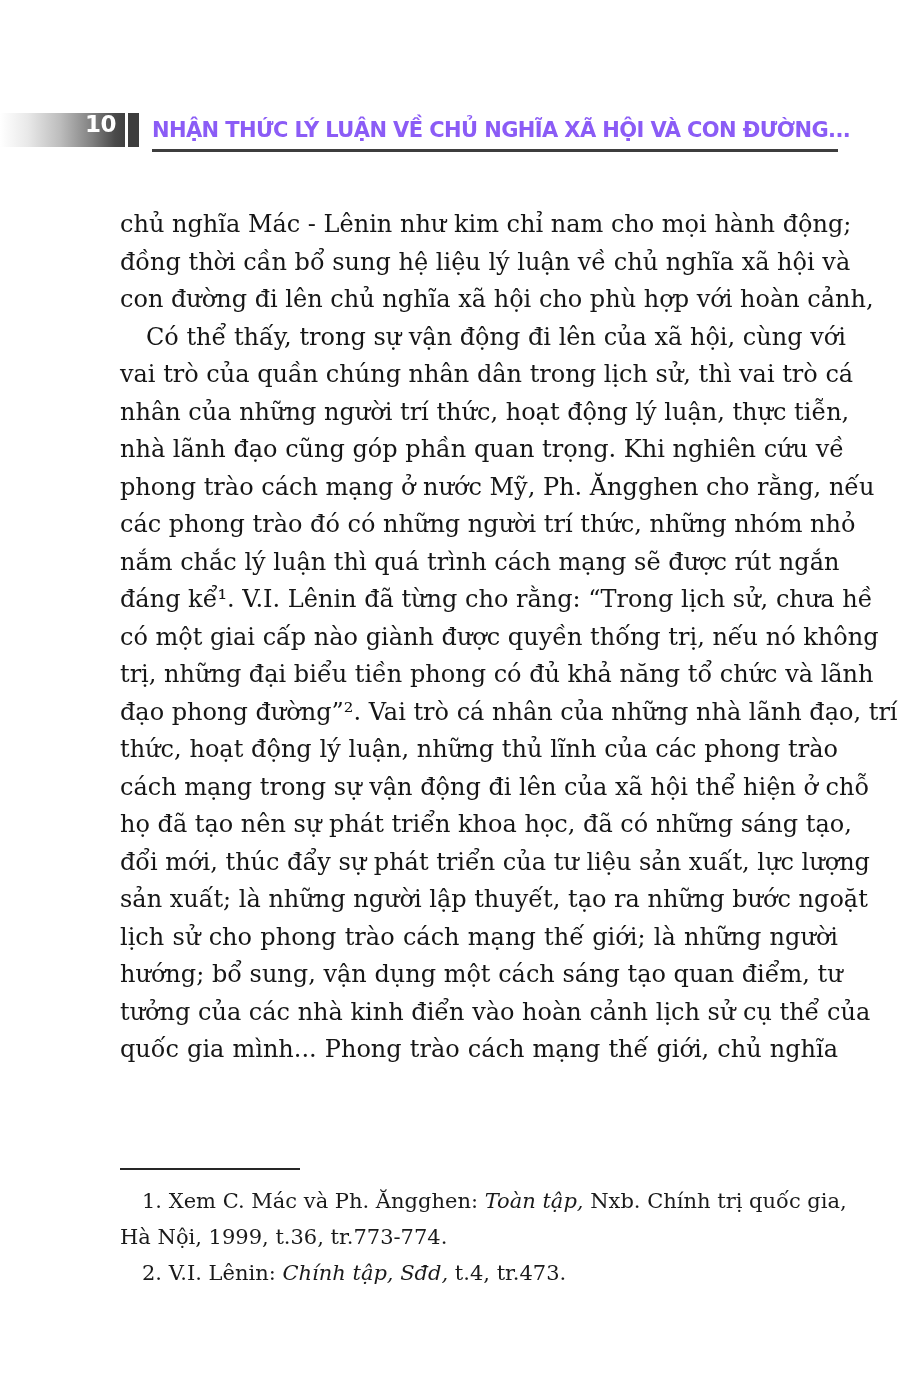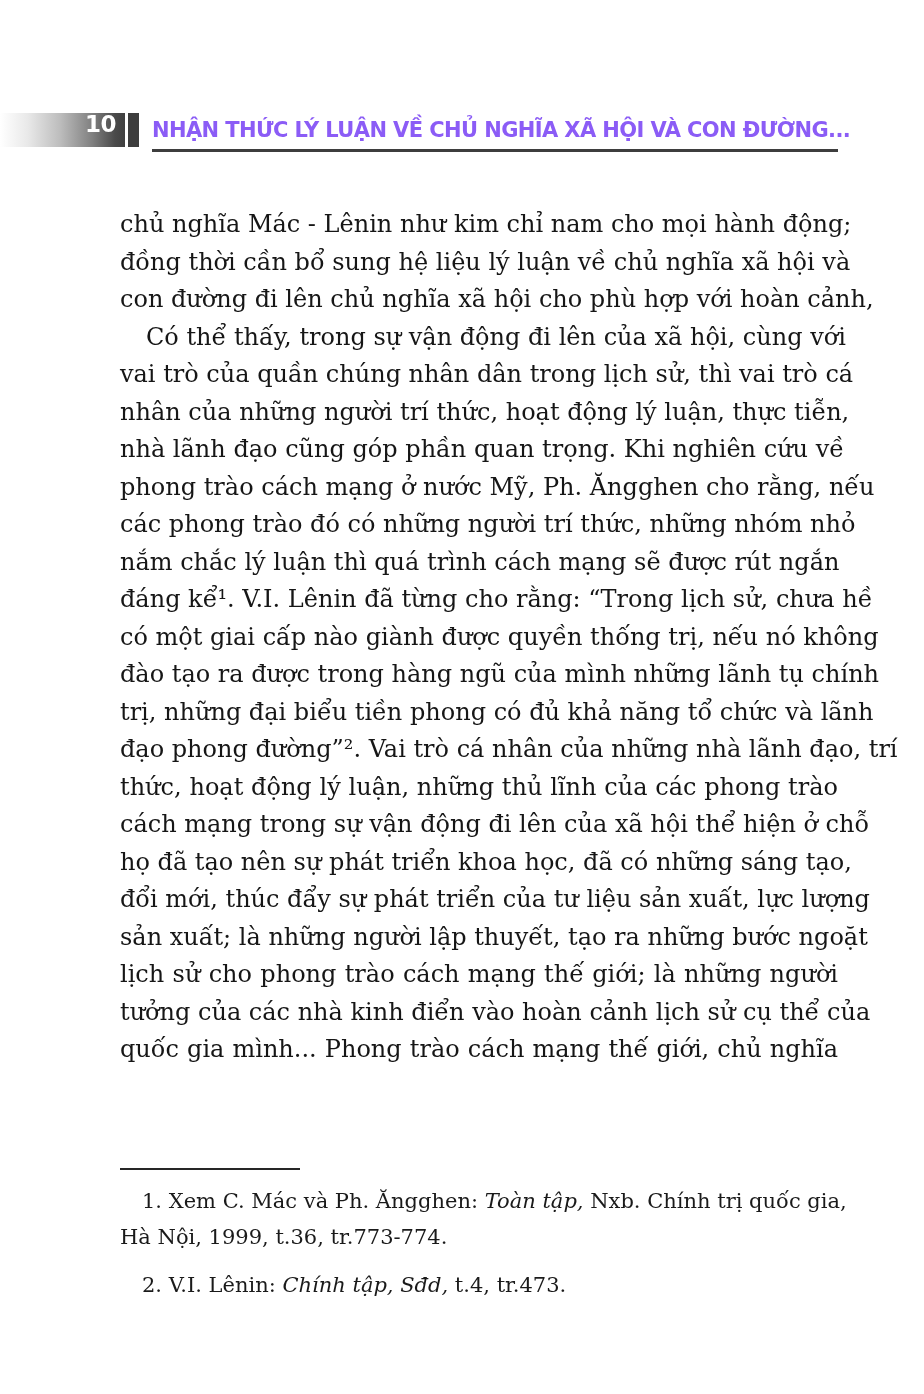--- a/index.html
+++ b/index.html
@@ -63,21 +63,21 @@
   .fn-rule{
     width:180px;height:2px;background:#262626;margin:0 0 13px 0;
   }
   .fline{
     height:36px;line-height:36px;
     font-size:21px;color:#1a1a1a;
     text-align:justify;text-align-last:left;
     white-space:nowrap;overflow:visible;
   }
   .fline.just{text-align-last:justify;}
-  .fline.indent{text-indent:22px;margin-top:12px;}
+  .fline.indent{text-indent:22px;}
   .fline i{font-style:italic;}
 </style>
 </head>
 <body>
 
 <div class="page">
 
   <div class="head-bar">
     <div class="head-bar-gradient">
       <span class="page-num">10</span>
@@ -95,29 +95,29 @@
       <div class="bline">con đường đi lên chủ nghĩa xã hội cho phù hợp với hoàn cảnh,</div>
       <div class="bline indent">Có thể thấy, trong sự vận động đi lên của xã hội, cùng với</div>
       <div class="bline">vai trò của quần chúng nhân dân trong lịch sử, thì vai trò cá</div>
       <div class="bline">nhân của những người trí thức, hoạt động lý luận, thực tiễn,</div>
       <div class="bline">nhà lãnh đạo cũng góp phần quan trọng. Khi nghiên cứu về</div>
       <div class="bline">phong trào cách mạng ở nước Mỹ, Ph. Ăngghen cho rằng, nếu</div>
       <div class="bline">các phong trào đó có những người trí thức, những nhóm nhỏ</div>
       <div class="bline">nắm chắc lý luận thì quá trình cách mạng sẽ được rút ngắn</div>
       <div class="bline">đáng kể¹. V.I. Lênin đã từng cho rằng: “Trong lịch sử, chưa hề</div>
       <div class="bline">có một giai cấp nào giành được quyền thống trị, nếu nó không</div>
-      <div class="bline">đào tạo ra được trong hàng ngũ của mình những lãnh tụ chính</div>
       <div class="bline">trị, những đại biểu tiền phong có đủ khả năng tổ chức và lãnh</div>
       <div class="bline">đạo phong đường”². Vai trò cá nhân của những nhà lãnh đạo, trí</div>
       <div class="bline">thức, hoạt động lý luận, những thủ lĩnh của các phong trào</div>
       <div class="bline">cách mạng trong sự vận động đi lên của xã hội thể hiện ở chỗ</div>
       <div class="bline">họ đã tạo nên sự phát triển khoa học, đã có những sáng tạo,</div>
       <div class="bline">đổi mới, thúc đẩy sự phát triển của tư liệu sản xuất, lực lượng</div>
       <div class="bline">sản xuất; là những người lập thuyết, tạo ra những bước ngoặt</div>
       <div class="bline">lịch sử cho phong trào cách mạng thế giới; là những người</div>
+      <div class="bline">hướng; bổ sung, vận dụng một cách sáng tạo quan điểm, tư</div>
       <div class="bline">tưởng của các nhà kinh điển vào hoàn cảnh lịch sử cụ thể của</div>
       <div class="bline">quốc gia mình... Phong trào cách mạng thế giới, chủ nghĩa</div>
     </div>
 
   <div class="footnotes">
     <div class="fn-rule"></div>
     <div>
         <div class="fline just indent"><span>1. Xem C. Mác và Ph. Ăngghen: </span><i>Toàn tập,</i><span> Nxb. Chính trị quốc gia,</span></div>
         <div class="fline"><span>Hà Nội, 1999, t.36, tr.773-774.</span></div>
         <div class="fline indent"><span>2. V.I. Lênin: </span><i>Chính tập, Sđd,</i><span> t.4, tr.473.</span></div>

